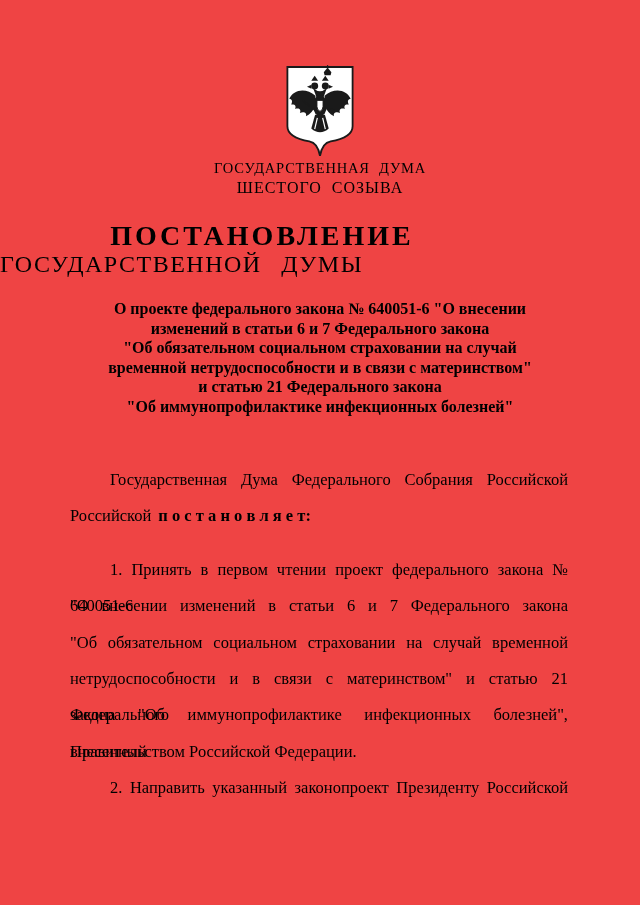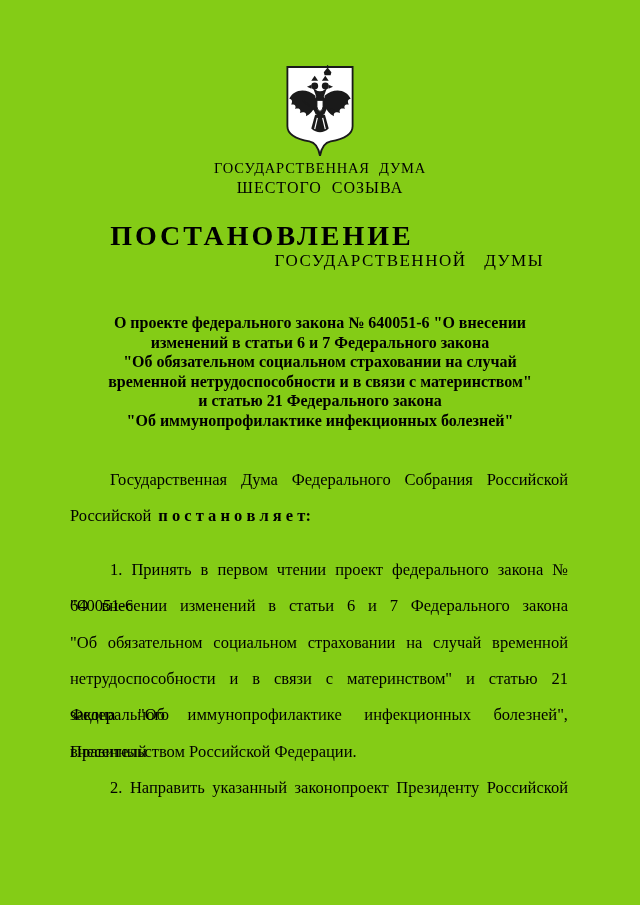--- a/index.html
+++ b/index.html
@@ -4,21 +4,21 @@
 <style>
   html, body {
     margin: 0;
     padding: 0;
     background: #ffffff;
   }
   .page {
     position: relative;
     width: 640px;
     height: 905px;
-    background: #84cc16;
+    background: #ef4444;
     color: #000000;
     font-family: "Liberation Serif", "DejaVu Serif", serif;
     overflow: hidden;
   }
   .emblem {
     position: absolute;
     top: 64px;
     left: 50%;
     margin-left: -39px;
     width: 78px;
@@ -51,28 +51,28 @@
     text-align: center;
     font-size: 28px;
     font-weight: bold;
     letter-spacing: 3px;
   }
   .decree-subtitle {
     position: absolute;
     top: 251px;
     left: 0;
     width: 544px;
-    text-align: right;
-    font-size: 17px;
+    text-align: left;
+    font-size: 24px;
     letter-spacing: 1.5px;
     word-spacing: 12px;
   }
   .subject {
     position: absolute;
-    top: 313px;
+    top: 299px;
     left: 60px;
     width: 520px;
     text-align: center;
     font-weight: bold;
     font-size: 16px;
     line-height: 19.5px;
   }
   .doc-body {
     position: absolute;
     top: 462px;

